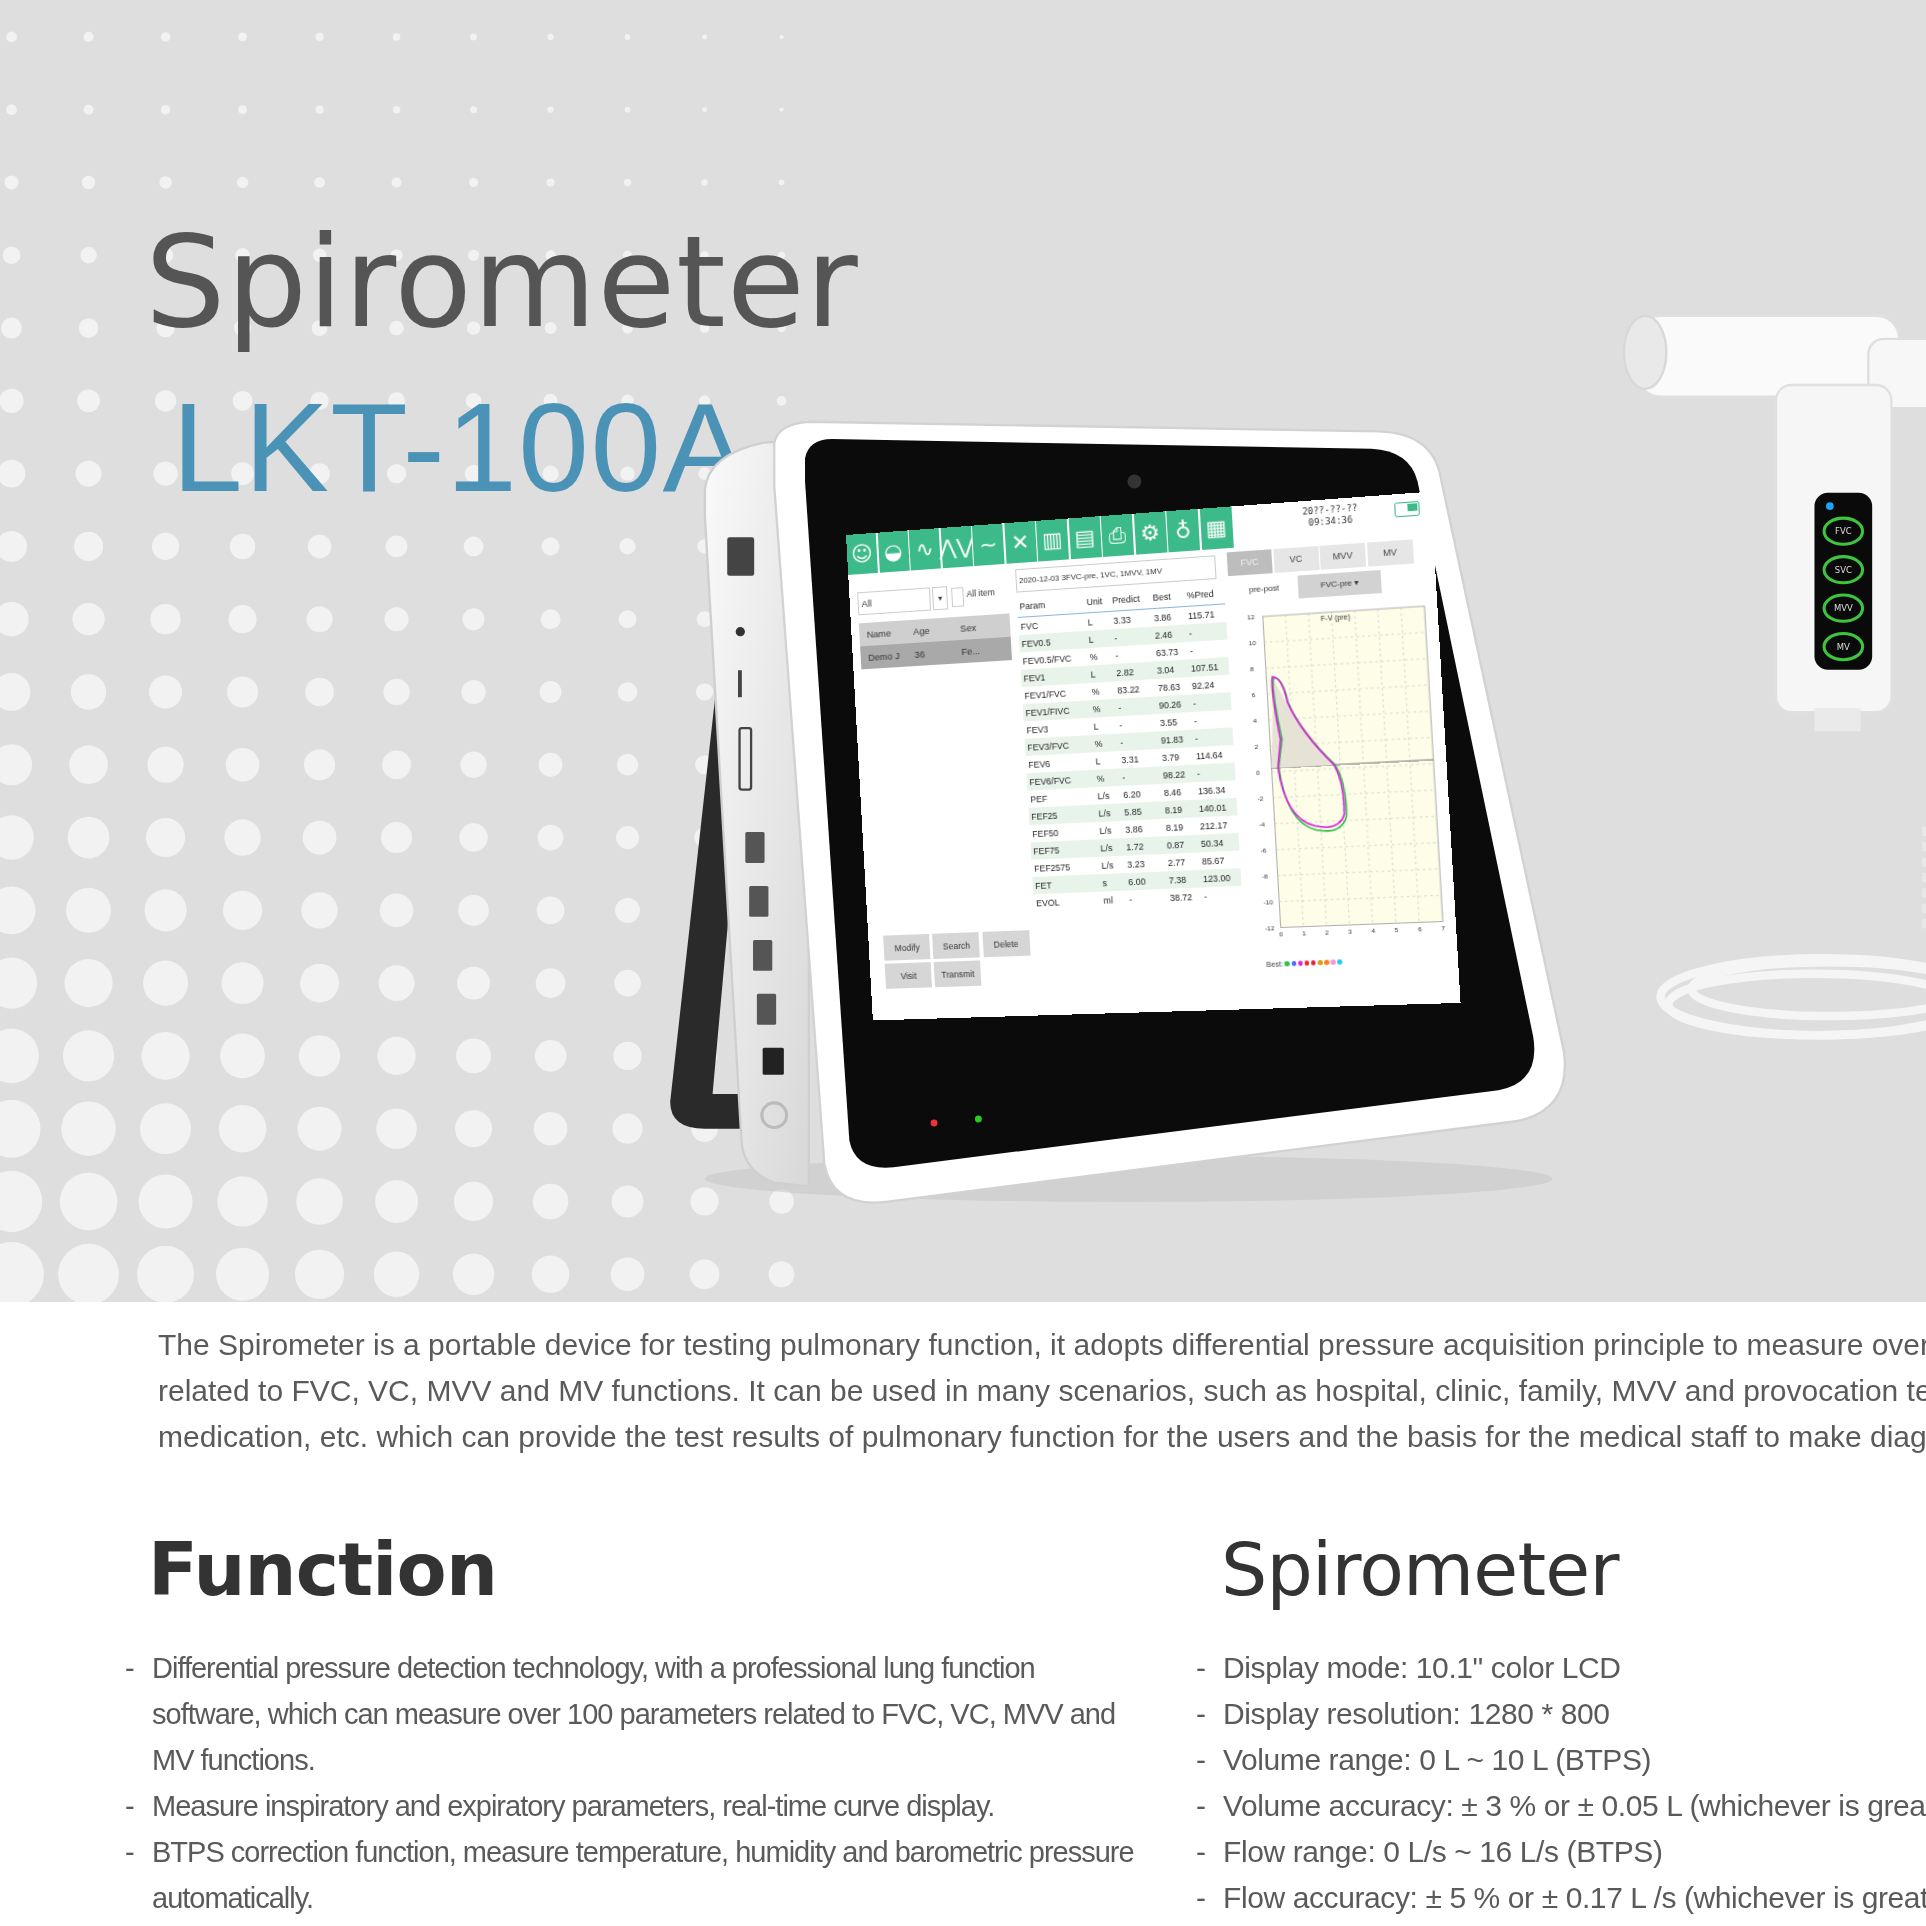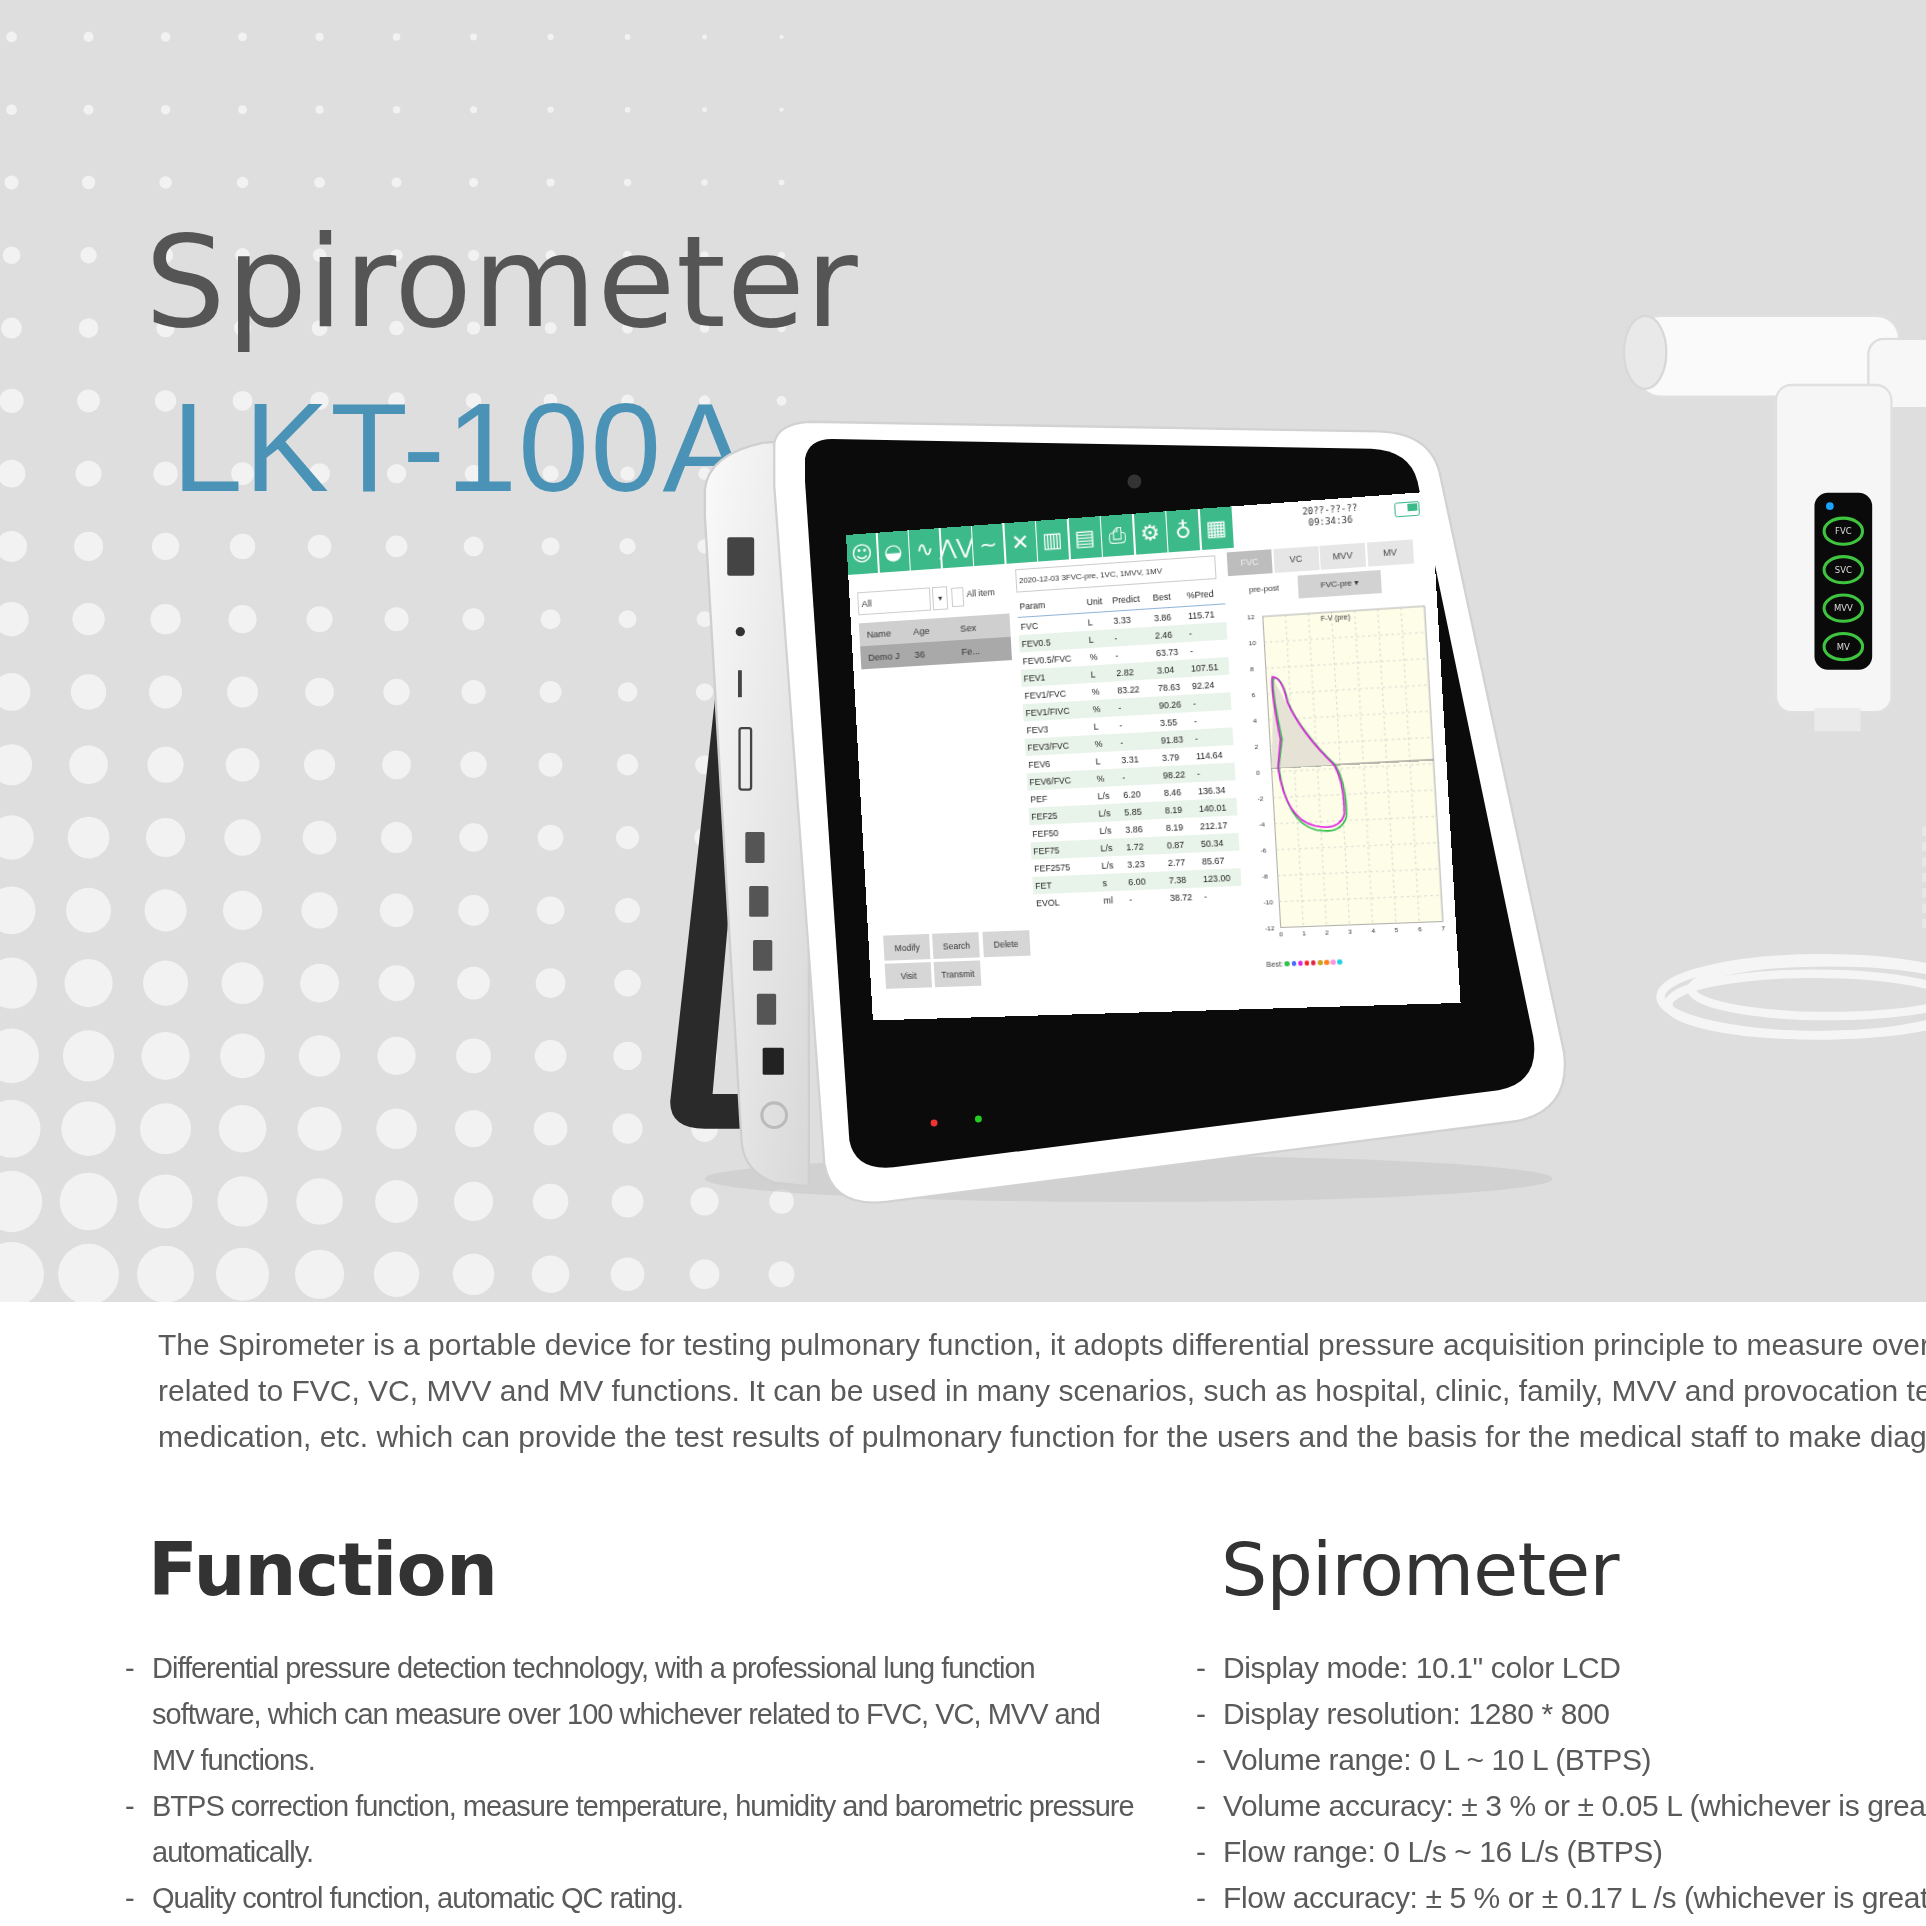--- a/index.html
+++ b/index.html
@@ -612,21 +612,22 @@
         <text x="635" y="908">MV</text>
       </g>
     <rect x="560" y="1060" width="120" height="60" fill="#eaeaea"></rect>
   </svg>
 </section>
 
 <p class="intro">The Spirometer is a portable device for testing pulmonary function, it adopts differential pressure acquisition principle to measure over 100 parameters related to FVC, VC, MVV and MV functions. It can be used in many scenarios, such as hospital, clinic, family, MVV and provocation test before / after medication, etc. which can provide the test results of pulmonary function for the users and the basis for the medical staff to make diagnosis.</p>
 
 <h2 class="section-title" style="left:148px; top:1527px;font-weight:bold;">Function</h2>
 <ul class="spec func-list" id="function-list">
-    <li>Differential pressure detection technology, with a professional lung function software, which can measure over 100 whichever related to FVC, VC, MVV and MV functions.</li>
+    <li>Differential pressure detection technology, with a professional lung function software, which can measure over 100 parameters related to FVC, VC, MVV and MV functions.</li>
+    <li>Measure inspiratory and expiratory parameters, real-time curve display.</li>
     <li>BTPS correction function, measure temperature, humidity and barometric pressure automatically.</li>
     <li>Quality control function, automatic QC rating.</li>
   </ul>
 
 <h2 class="section-title" style="left:1221px; top:1527px;">Spirometer</h2>
 <ul class="spec perf-list" id="performance-list">
     <li>Display mode: 10.1" color LCD</li>
     <li>Display resolution: 1280 * 800</li>
     <li>Volume range: 0 L ~ 10 L (BTPS)</li>
     <li>Volume accuracy: ± 3 % or ± 0.05 L (whichever is greater)</li>

